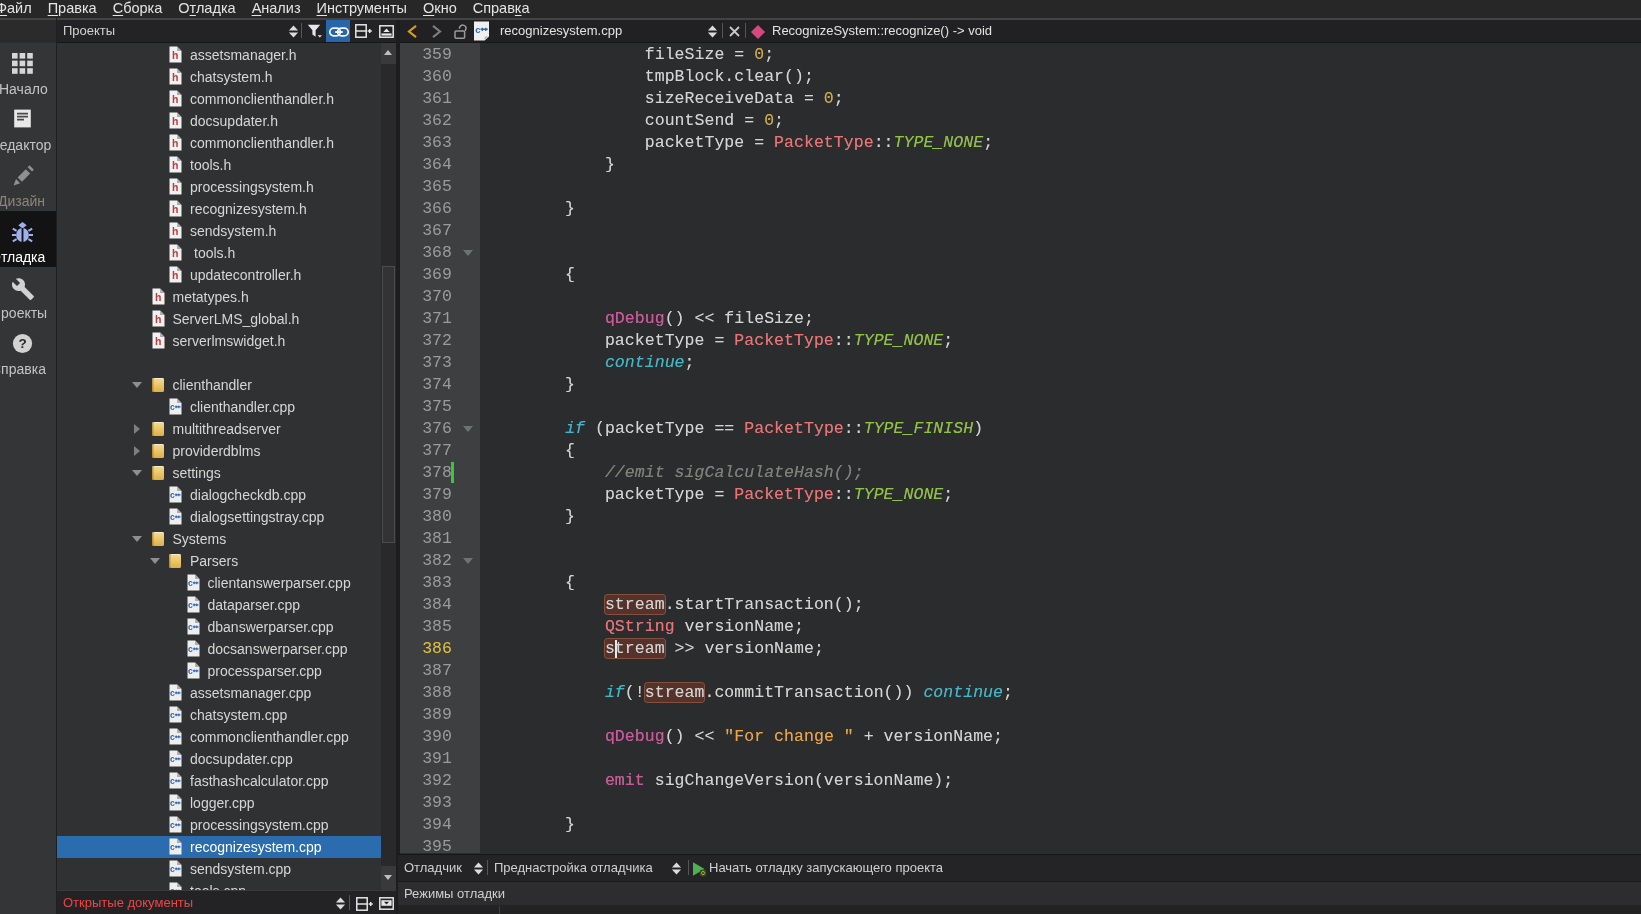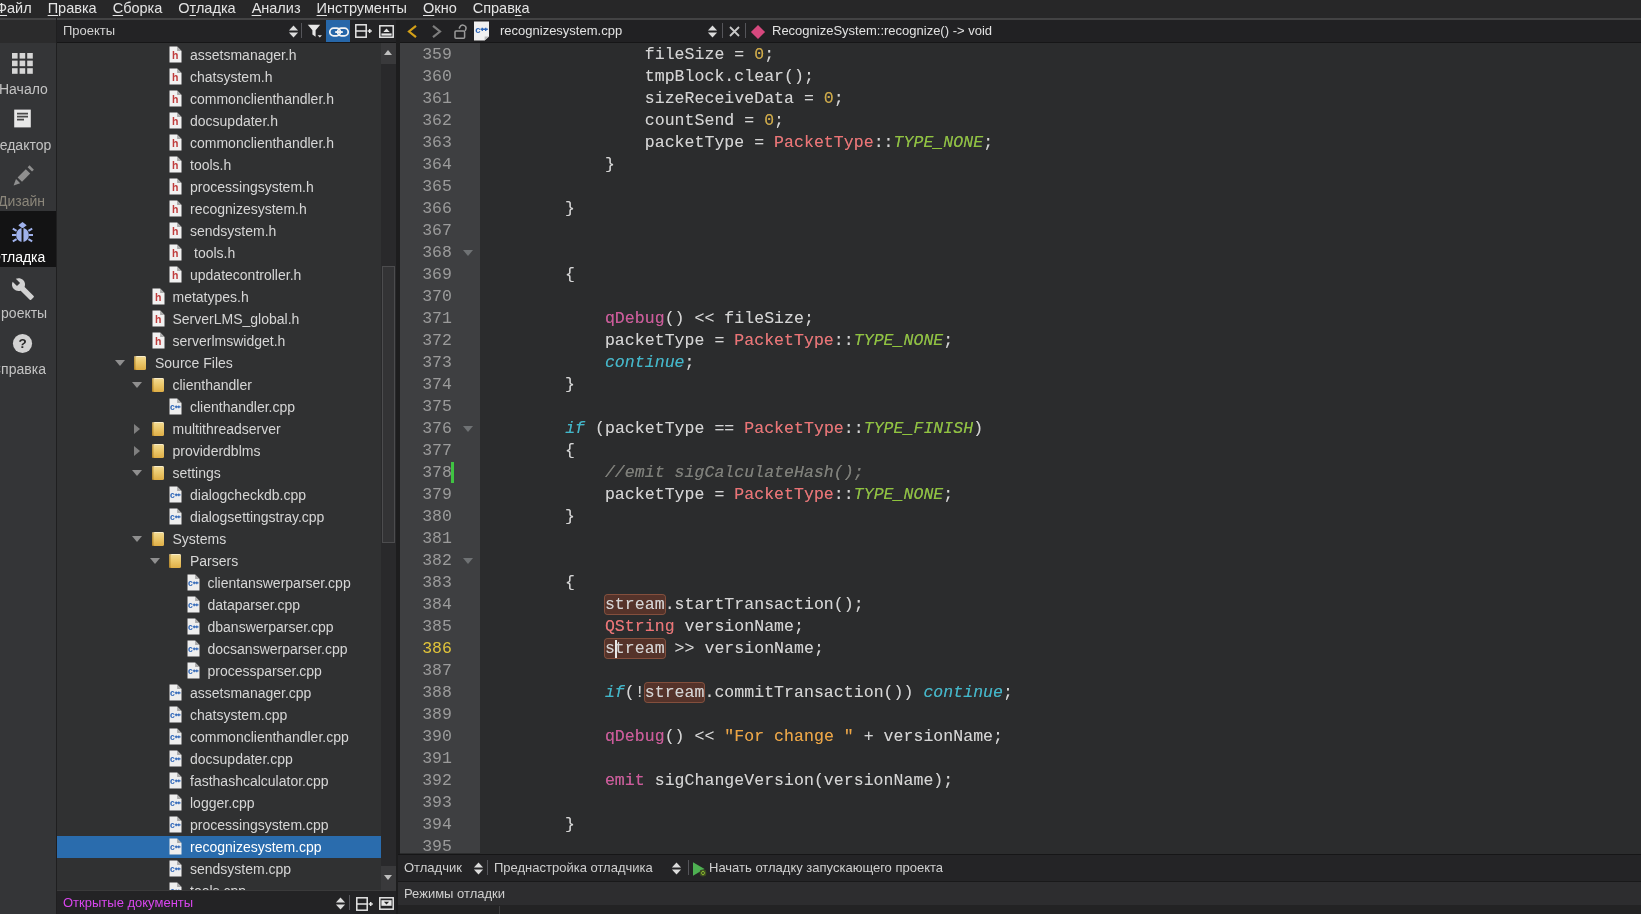--- a/index.html
+++ b/index.html
@@ -37,21 +37,21 @@
 .ticon svg, .tfold span, .tarrow span { display:block; }
 .tfold { position:absolute; top:4px; line-height:0; }
 .tarrow { position:absolute; top:8px; line-height:0; }
 .tarrow.r { top:6px; }
 .tlabel { position:absolute; top:0; }
 #vsb { position:absolute; left:381px; top:43px; width:15px; height:847px; background:#29292b; }
 #vsb .btn { position:absolute; left:0; width:15px; height:21px; background:#39393b; }
 #vsb .thumb { position:absolute; left:1px; top:223px; width:13px; height:277px; background:#333335;
   border:1px solid #4c4c4e; }
 #openhdr { position:absolute; left:57px; top:890px; width:339px; height:24px; background:#232325;
-  border-top:1px solid #3a3a3b; color:#d946ef; font-size:13px; line-height:23px; }
+  border-top:1px solid #3a3a3b; color:#ef4444; font-size:13px; line-height:23px; }
 #splitter { position:absolute; left:396px; top:20px; width:4px; height:894px; background:#1d1d1e; }
 #editor { position:absolute; left:400px; top:43px; width:1241px; height:810px; background:#2b2c2d;
   overflow:hidden; }
 #gutter { position:absolute; left:0; top:0; width:80px; height:810px; background:#3e3f41; }
 .lnum { position:absolute; left:0; width:52px; height:22px; text-align:right;
   font-family:"Liberation Mono", monospace; font-size:16.5px; letter-spacing:0.05px;
   line-height:22px; color:#9b9b9b; }
 .lnum.cur { color:#e2c53a; }
 .fold { position:absolute; left:63px; width:0; height:0; border-left:5.5px solid transparent;
   border-right:5.5px solid transparent; border-top:6px solid #6f7274; }
@@ -365,25 +365,20 @@
     </div>
     <div class="trow" style="top:287px">
       <span class="ticon" style="left:94.5px">
         <svg width="13" height="17" viewBox="0 0 13 17">
           <path d="M0.5,0.5 h7.6 l4.4,4.4 v11.6 h-12 z" fill="#f1f1f1"></path>
           <path d="M8.1,0.5 v4.4 h4.4 z" fill="#a9a9a9"></path>
           <text x="6.2" y="13.3" font-family="Liberation Sans" font-size="10.5" font-weight="bold" fill="#bf3b3b" text-anchor="middle">h</text>
         </svg>
       </span>
       <span class="tlabel" style="left:115.5px">serverlmswidget.h</span>
-    </div>
-    <div class="trow" style="top:309px">
-      <span class="tarrow" style="left:57.5px"><span style="display:inline-block;width:0;height:0;border-left:5px solid transparent;border-right:5px solid transparent;border-top:6px solid #8f8f8f;"></span></span>
-      <span class="tfold" style="left:77px"><span style="display:inline-block;width:12px;height:14px;background:linear-gradient(180deg,#f3dc96 0%,#ecc96e 45%,#dfae46 100%);border-radius:1.5px;box-shadow:inset 1.5px 0 0 rgba(150,105,20,.55), inset 0 1px 0 rgba(255,255,255,.5);"></span></span>
-      <span class="tlabel" style="left:98px">Source Files</span>
     </div>
     <div class="trow" style="top:331px">
       <span class="tarrow" style="left:75.0px"><span style="display:inline-block;width:0;height:0;border-left:5px solid transparent;border-right:5px solid transparent;border-top:6px solid #8f8f8f;"></span></span>
       <span class="tfold" style="left:94.5px"><span style="display:inline-block;width:12px;height:14px;background:linear-gradient(180deg,#f3dc96 0%,#ecc96e 45%,#dfae46 100%);border-radius:1.5px;box-shadow:inset 1.5px 0 0 rgba(150,105,20,.55), inset 0 1px 0 rgba(255,255,255,.5);"></span></span>
       <span class="tlabel" style="left:115.5px">clienthandler</span>
     </div>
     <div class="trow" style="top:353px">
       <span class="ticon" style="left:112px">
         <svg width="13" height="17" viewBox="0 0 13 17">
           <path d="M0.5,0.5 h7.6 l4.4,4.4 v11.6 h-12 z" fill="#eeeeee"></path>

